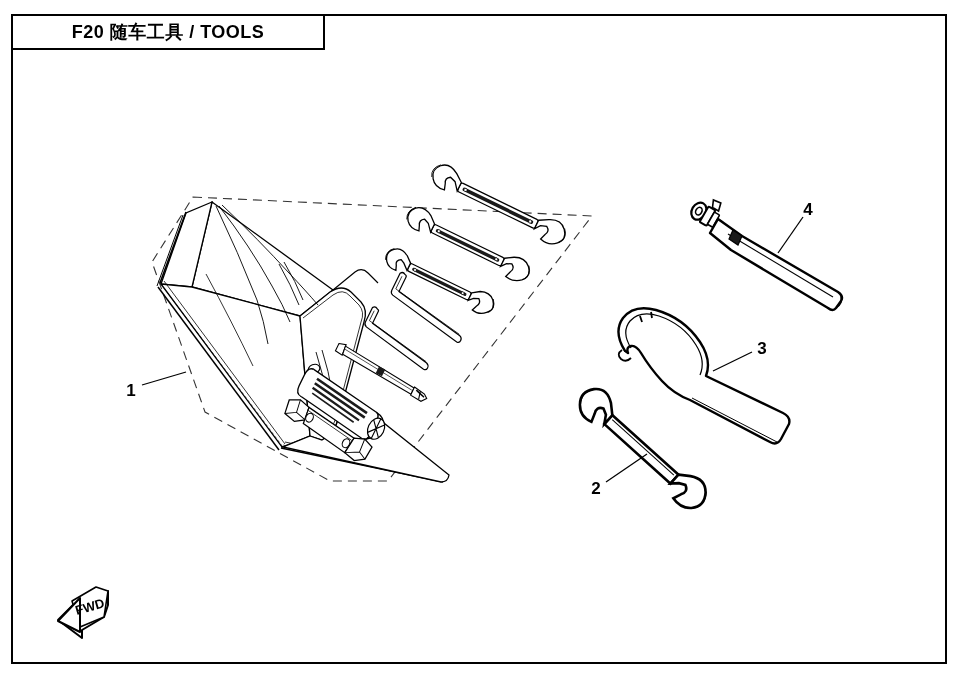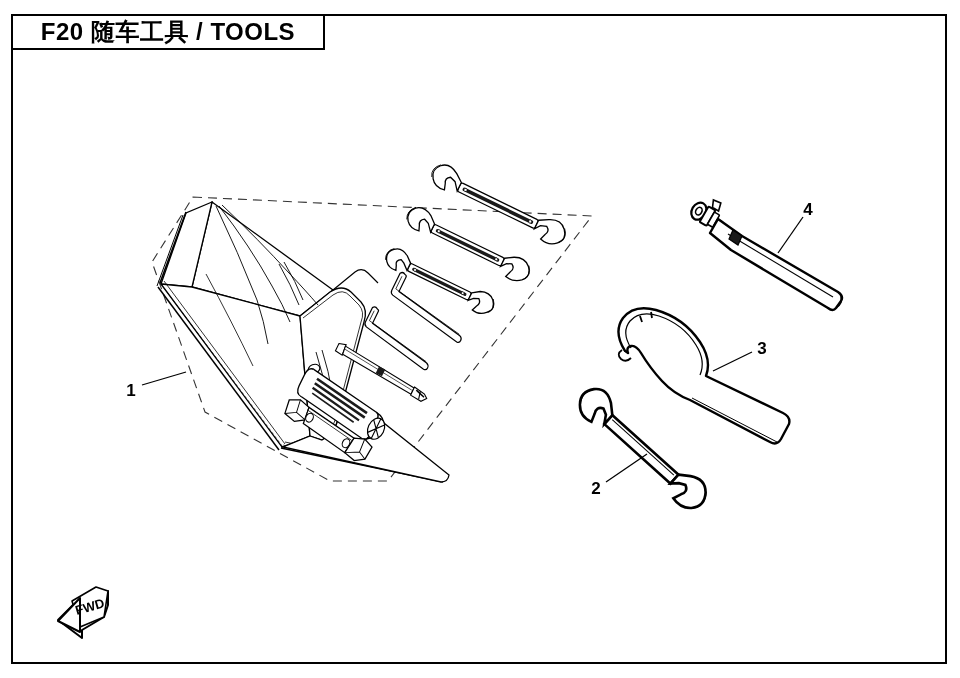--- a/index.html
+++ b/index.html
@@ -36,21 +36,21 @@
     height: 36px;
     border: 2px solid #000000;
     box-sizing: border-box;
     background: #ffffff;
     display: flex;
     align-items: center;
     justify-content: center;
   }
   #title-text {
     font-family: "Liberation Sans", sans-serif;
-    font-size: 24px;
+    font-size: 18px;
     font-weight: bold;
     color: #000000;
     letter-spacing: 0.5px;
     white-space: nowrap;
   }
   
   #drawing {
     position: absolute;
     left: 0;
     top: 0;

